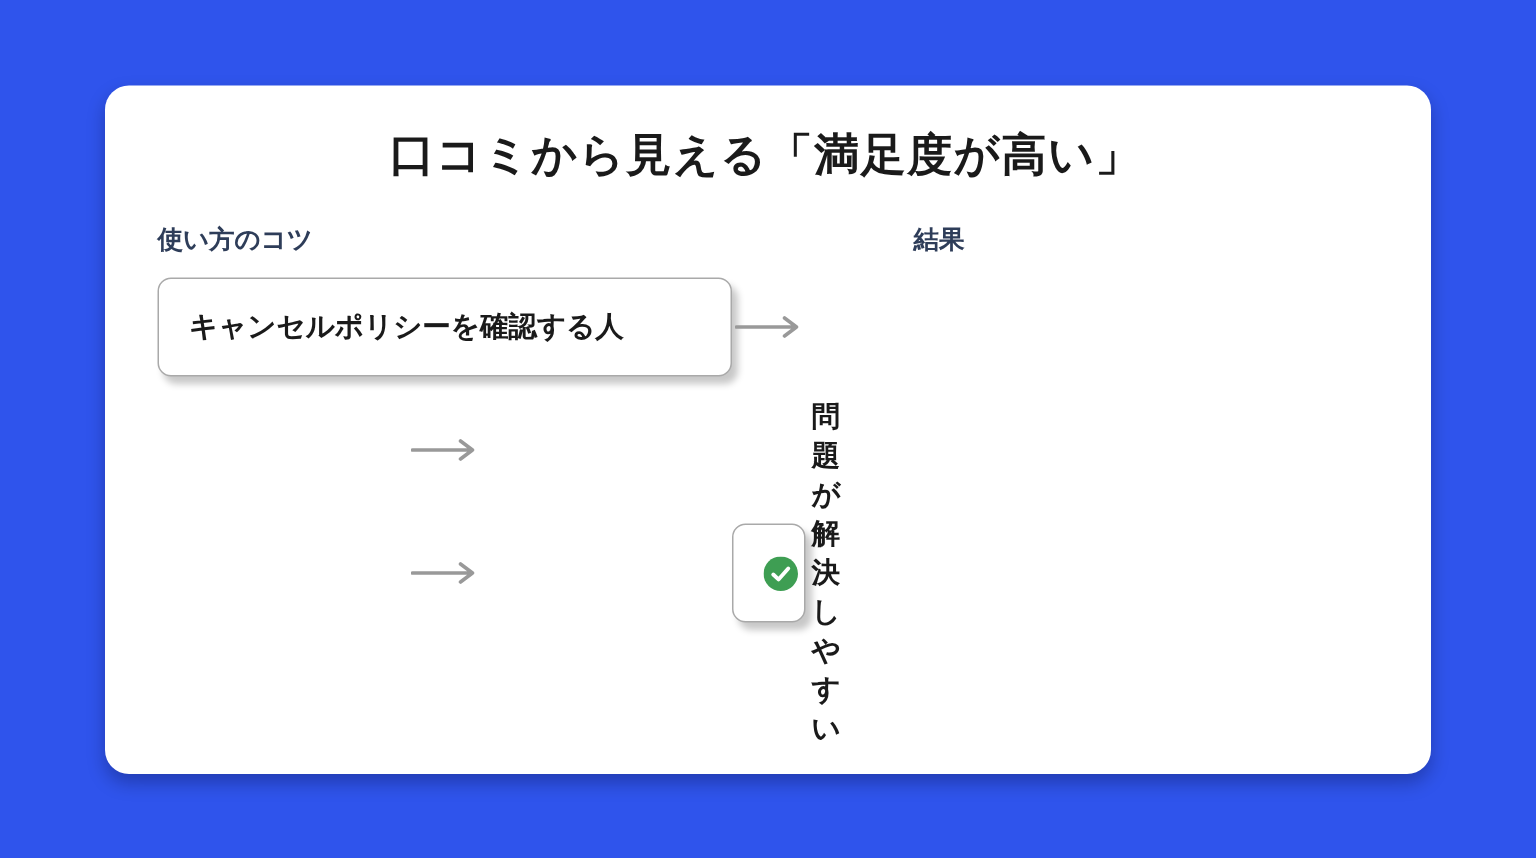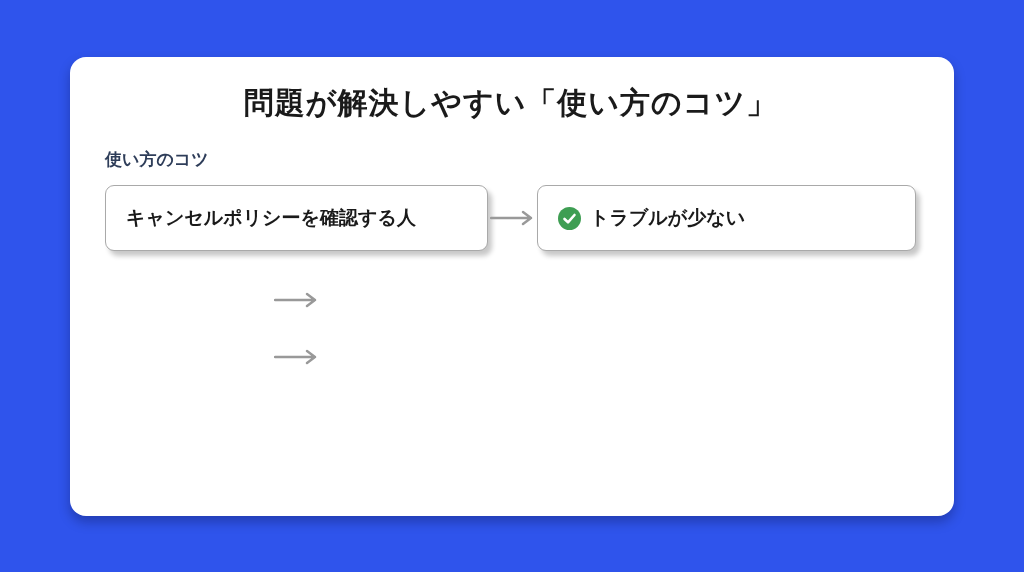--- a/index.html
+++ b/index.html
@@ -74,56 +74,57 @@
   .check-icon{flex:0 0 auto;display:block;}
   .check-icon .circle{fill:var(--check-green);}
   .check-icon .mark{stroke:#ffffff;stroke-width:2.6;fill:none;stroke-linecap:round;stroke-linejoin:round;}
   .arrow-icon .shaft{stroke:var(--arrow);stroke-width:2.4;fill:none;stroke-linecap:round;stroke-linejoin:round;}
 </style>
 </head>
 <body>
 
 <div class="card">
 
-  <div class="title">問題が解決しやすい「使い方のコツ」</div>
+  <div class="title">口コミから見える「満足度が高い」</div>
 
   <div class="grid-cols headers">
     <div class="col-header">使い方のコツ</div>
+    <div class="col-header right">結果</div>
   </div>
 
   <div class="rows">
 
     <div class="grid-cols">
       <div class="node">
         <span>キャンセルポリシーを確認する人</span>
       </div>
       <div class="arrow-cell">
         <svg class="arrow-icon" width="46" height="16" viewBox="0 0 46 16">
           <path class="shaft" d="M1 8 H41 M33 2 L41 8 L33 14"></path>
         </svg>
-      </div>
-      <div class="node result">
-        <svg class="check-icon" width="23" height="23" viewBox="0 0 23 23">
-          <circle class="circle" cx="11.5" cy="11.5" r="11.5"></circle>
-          <path class="mark" d="M6.5 12 L10 15.3 L16.5 8"></path>
-        </svg>
-        <span>トラブルが少ない</span>
       </div>
     </div>
 
     <div class="grid-cols">
       <div class="arrow-cell">
         <svg class="arrow-icon" width="46" height="16" viewBox="0 0 46 16">
           <path class="shaft" d="M1 8 H41 M33 2 L41 8 L33 14"></path>
         </svg>
       </div>
     </div>
 
     <div class="grid-cols">
       <div class="arrow-cell">
         <svg class="arrow-icon" width="46" height="16" viewBox="0 0 46 16">
           <path class="shaft" d="M1 8 H41 M33 2 L41 8 L33 14"></path>
         </svg>
       </div>
+      <div class="node result">
+        <svg class="check-icon" width="23" height="23" viewBox="0 0 23 23">
+          <circle class="circle" cx="11.5" cy="11.5" r="11.5"></circle>
+          <path class="mark" d="M6.5 12 L10 15.3 L16.5 8"></path>
+        </svg>
+        <span>問題が解決しやすい</span>
+      </div>
     </div>
 
   </div>
 </div>
 
 </body></html>

